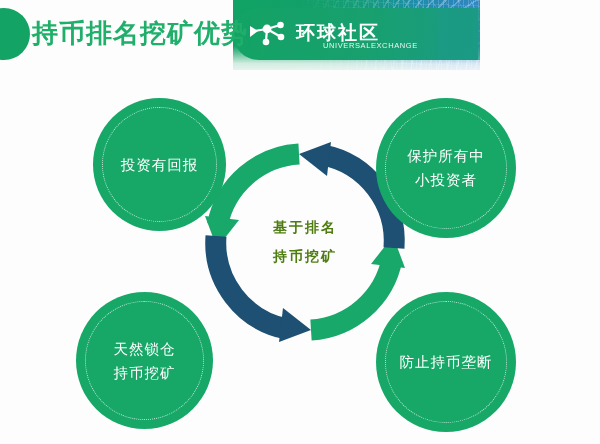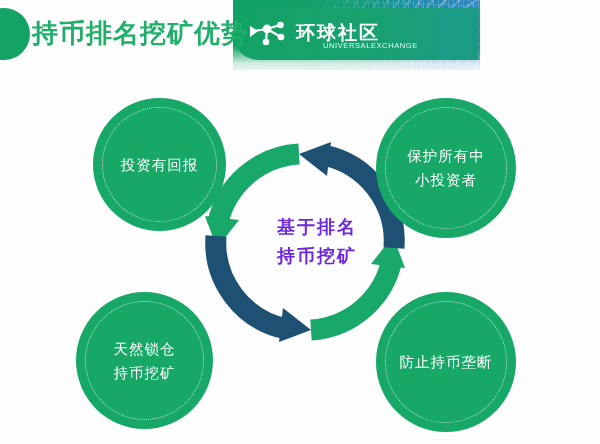--- a/index.html
+++ b/index.html
@@ -87,22 +87,22 @@
   #b-bl{left:76px; top:292px; width:137px;height:137px;}
   #b-br{left:376px;top:292px; width:140px;height:140px;}
 
   
   .cycle{position:absolute;left:191px;top:128px;width:228px;height:228px;}
   .cycle svg{display:block;}
 
   .center-text{
     position:absolute;left:228px;top:213px;width:154px;
     text-align:center;z-index:9;
-    font-size:18px;font-weight:bold;color:#6d28d9;
-    line-height:29px;letter-spacing:2px;padding-left:12px;
+    font-size:14px;font-weight:bold;color:#4d7c0f;
+    line-height:29px;letter-spacing:2px;
   }
   .center-text div{white-space:nowrap;}
 </style>
 </head>
 <body>
 
 <div class="stage">
 
   <div class="header">
     <div class="hdr-tech"></div>

